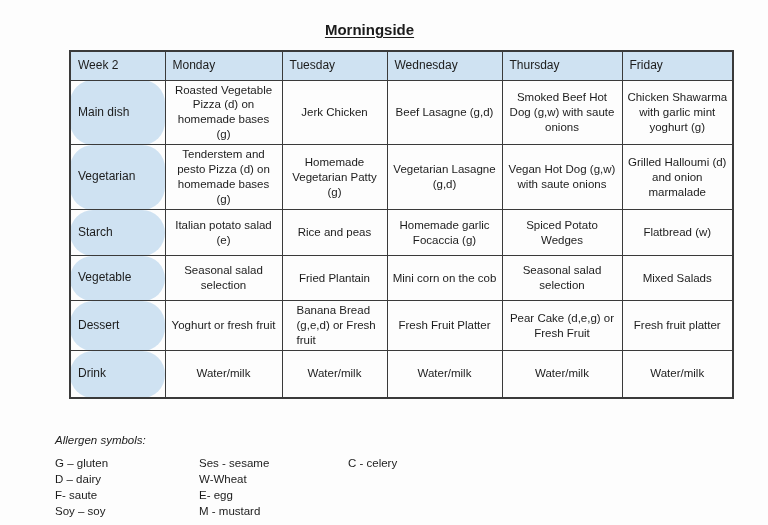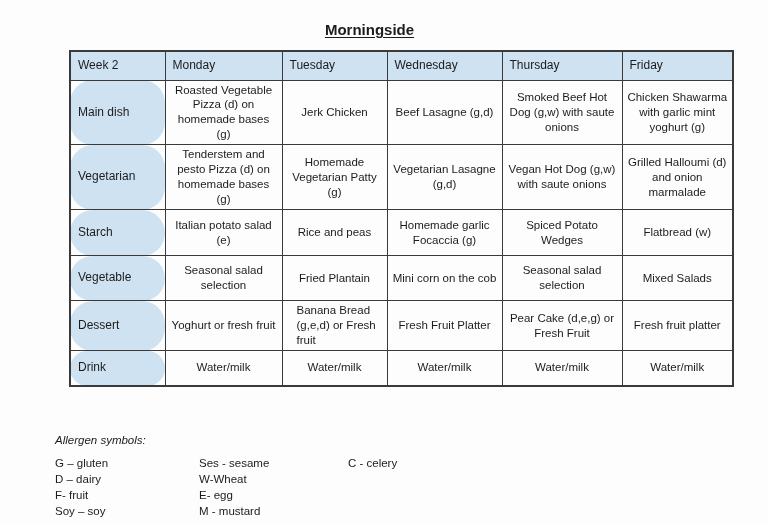--- a/index.html
+++ b/index.html
@@ -58,21 +58,21 @@
     border-radius:23px;
   }
   table.menu td{text-align:center;}
   table.menu td.align-left{text-align:left;padding-left:14px;}
   tr.r-header{height:29px;}
   tr.r-main{height:64px;}
   tr.r-veg{height:60px;}
   tr.r-starch{height:46px;}
   tr.r-vegetable{height:45px;padding-left:33px;}
   tr.r-dessert{height:50px;}
-  tr.r-drink{height:35px;}
+  tr.r-drink{height:47px;}
   .allergens{
     position:absolute;
     top:432px;left:55px;
     font-size:11.5px;
     line-height:1.4;
   }
   .legend-heading{margin-bottom:7px;font-style:italic;}
   .legend-cols{display:flex;align-items:flex-start;gap:44px;}
   .legend-col{display:flex;flex-direction:column;}
   .legend-col.c1{width:100px;}
@@ -157,21 +157,21 @@
       </tr>
     </tbody>
   </table>
 
   <div class="allergens">
     <div class="legend-heading">Allergen symbols:</div>
     <div class="legend-cols">
       <div class="legend-col c1">
         <div>G – gluten</div>
         <div>D – dairy</div>
-        <div>F- fruit</div>
+        <div>F- saute</div>
         <div>Soy – soy</div>
       </div>
       <div class="legend-col c2">
         <div>Ses - sesame</div>
         <div>W-Wheat</div>
         <div>E- egg</div>
         <div>M - mustard</div>
       </div>
       <div class="legend-col c3">
         <div>C - celery</div>

